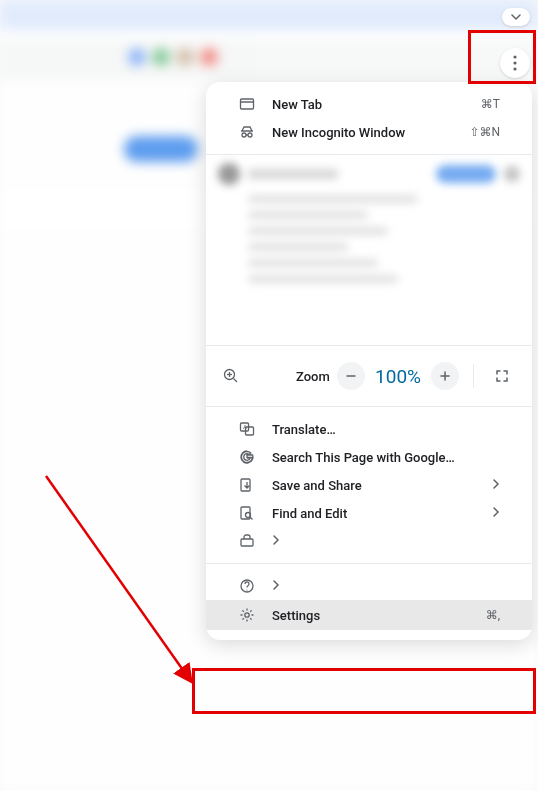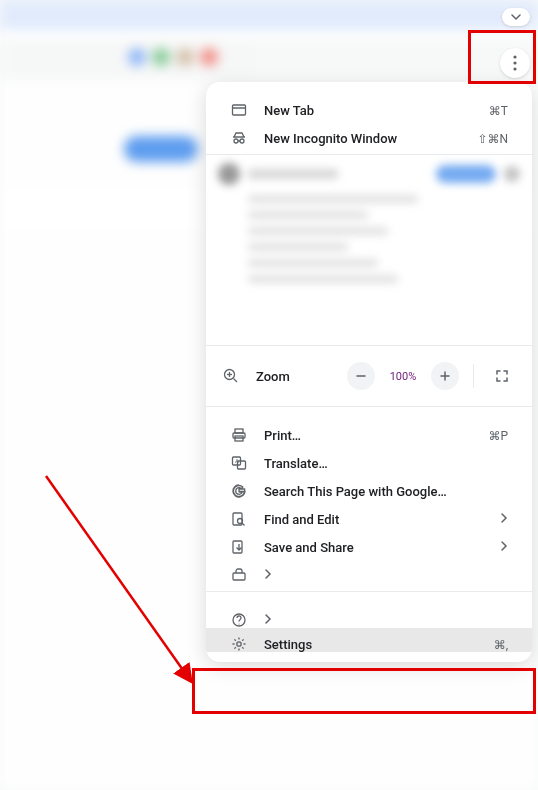--- a/index.html
+++ b/index.html
@@ -93,28 +93,28 @@
     width: 326px;
     background: #fff;
     border-radius: 14px;
     box-shadow: 0 4px 20px rgba(0,0,0,0.15);
     overflow: hidden;
     z-index: 10;
   }
 
   .menu-item {
     display: flex;
-    align-items: flex-end;
+    align-items: center;
     height: 28px;
-    padding: 0 24px;
+    padding: 0 32px;
     color: #202124;
     font-size: 13px;
     cursor: pointer;
   }
-  .menu-item.tall { height: 24px; }
+  .menu-item.tall { height: 30px; }
   .menu-item .icon {
     width: 18px;
     margin-right: 16px;
     display: flex;
     align-items: center;
     justify-content: center;
     color: #5f6368;
   }
   .menu-item .label {
     flex: 1;
@@ -198,40 +198,41 @@
     display: flex;
     align-items: center;
     justify-content: center;
     color: #5f6368;
   }
   .zoom-section .label {
     flex: 1;
     font-weight: 500;
     color: #202124;
     font-size: 13px;
+    margin-left: 40px;
   }
   .zoom-controls {
     display: flex;
     align-items: center;
     gap: 10px;
   }
   .zoom-btn {
     width: 28px; height: 28px;
     border-radius: 50%;
     background: #f1f3f4;
     display: flex;
     align-items: center;
     justify-content: center;
     color: #5f6368;
     font-size: 16px;
     cursor: pointer;
   }
   .zoom-value {
-    font-size: 11px;
-    color: #701a75;
+    font-size: 19px;
+    color: #0369a1;
     min-width: 36px;
     text-align: center;
   }
   .zoom-sep {
     width: 1px; height: 24px;
     background: #e8eaed;
     margin: 0 4px;
   }
 
   .highlight-box {
@@ -369,69 +370,58 @@
       </div>
     </div>
   </div>
 
   <div class="divider"></div>
 
   <div class="section">
     <div class="menu-item">
       <span class="icon">
         <svg width="16" height="16" viewBox="0 0 16 16" fill="none" stroke="#5f6368" stroke-width="1.3">
-            <rect x="4" y="2" width="8" height="4"></rect>
-            <rect x="2" y="6" width="12" height="5" rx="1"></rect>
-            <rect x="4" y="9" width="8" height="5"></rect>
-          </svg>
-      </span>
-      <span class="label">Print…</span>
-      <span class="shortcut">⌘P</span>
-    </div>
-    <div class="menu-item">
-      <span class="icon">
-        <svg width="16" height="16" viewBox="0 0 16 16" fill="none" stroke="#5f6368" stroke-width="1.3">
             <rect x="1.5" y="2" width="8" height="8" rx="1"></rect>
             <rect x="6.5" y="6" width="8" height="8" rx="1"></rect>
             <text x="4" y="8" font-size="6" fill="#5f6368" stroke="none">A</text>
           </svg>
       </span>
       <span class="label">Translate…</span>
     </div>
     <div class="menu-item">
       <span class="icon">
         <svg width="16" height="16" viewBox="0 0 16 16">
             <path d="M8 2 a6 6 0 1 0 5.6 4 H8 V8.5 h5.4 A5.5 5.5 0 1 1 8 2.5 c1.5 0 2.8 0.6 3.8 1.5 l-1.6 1.6 A3.3 3.3 0 0 0 8 4.7 A3.3 3.3 0 1 0 11.2 9 H8" fill="none" stroke="#5f6368" stroke-width="1.3"></path>
           </svg>
       </span>
       <span class="label">Search This Page with Google…</span>
     </div>
     <div class="menu-item">
       <span class="icon">
         <svg width="16" height="16" viewBox="0 0 16 16" fill="none" stroke="#5f6368" stroke-width="1.3">
             <rect x="2" y="2" width="9" height="12" rx="1"></rect>
-            <circle cx="9" cy="10" r="2.5"></circle>
-            <line x1="11" y1="12" x2="13.5" y2="14.5"></line>
-          </svg>
-      </span>
-      <span class="label">Find and Edit</span>
+            <path d="M8 5 L8 11 M5.5 8.5 L8 11 L10.5 8.5"></path>
+          </svg>
+      </span>
+      <span class="label">Save and Share</span>
       <span class="chevron">
         <svg width="8" height="12" viewBox="0 0 8 12">
             <path d="M2 2 L6 6 L2 10" stroke="#5f6368" stroke-width="1.5" fill="none" stroke-linecap="round"></path>
           </svg>
       </span>
     </div>
     <div class="menu-item">
       <span class="icon">
         <svg width="16" height="16" viewBox="0 0 16 16" fill="none" stroke="#5f6368" stroke-width="1.3">
             <rect x="2" y="2" width="9" height="12" rx="1"></rect>
-            <path d="M8 5 L8 11 M5.5 8.5 L8 11 L10.5 8.5"></path>
-          </svg>
-      </span>
-      <span class="label">Save and Share</span>
+            <circle cx="9" cy="10" r="2.5"></circle>
+            <line x1="11" y1="12" x2="13.5" y2="14.5"></line>
+          </svg>
+      </span>
+      <span class="label">Find and Edit</span>
       <span class="chevron">
         <svg width="8" height="12" viewBox="0 0 8 12">
             <path d="M2 2 L6 6 L2 10" stroke="#5f6368" stroke-width="1.5" fill="none" stroke-linecap="round"></path>
           </svg>
       </span>
     </div>
     <div class="menu-item">
       <span class="icon">
         <svg width="16" height="16" viewBox="0 0 16 16" fill="none" stroke="#5f6368" stroke-width="1.3">
             <rect x="2" y="6" width="12" height="7" rx="1"></rect>

